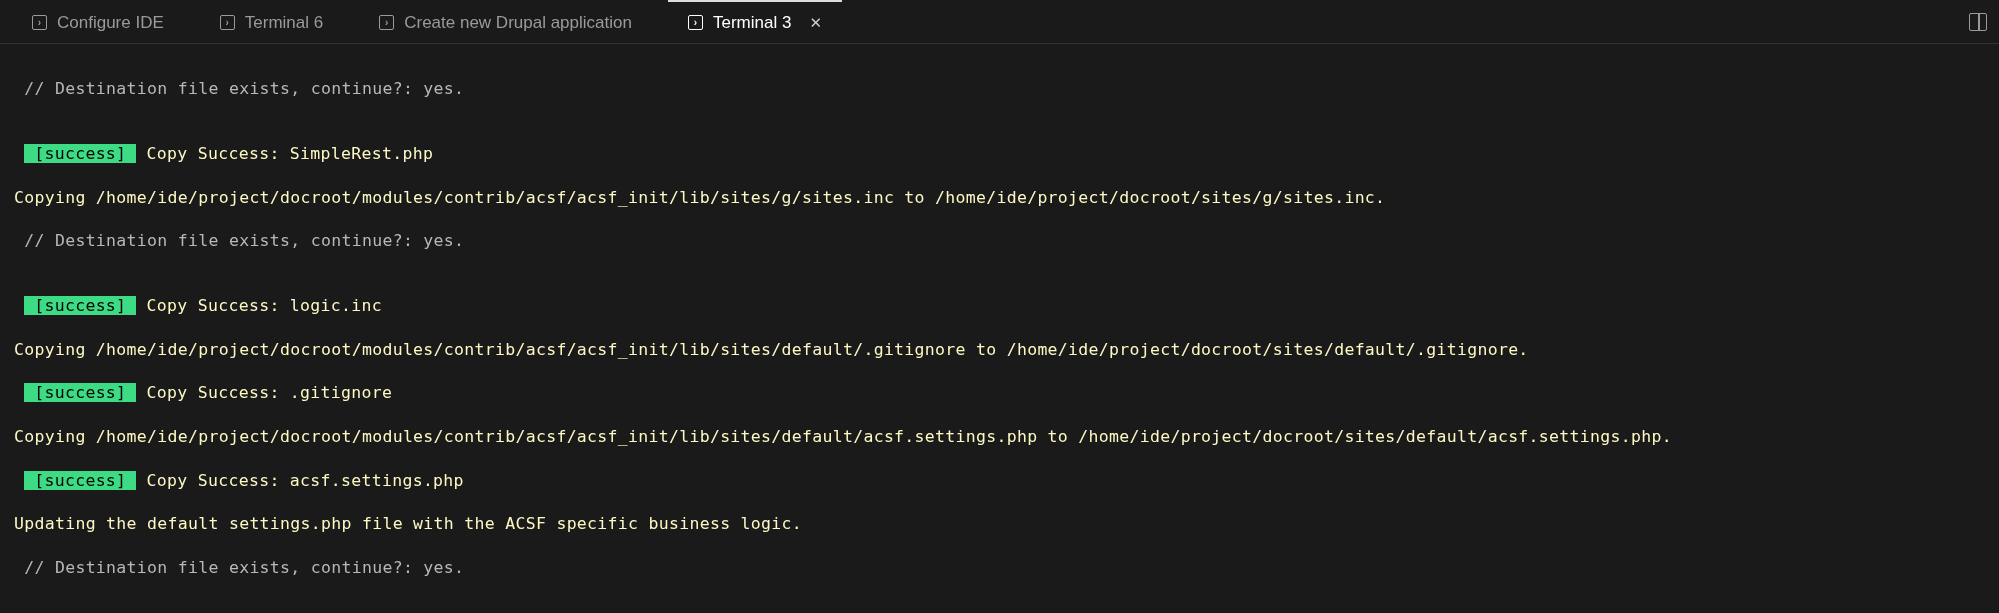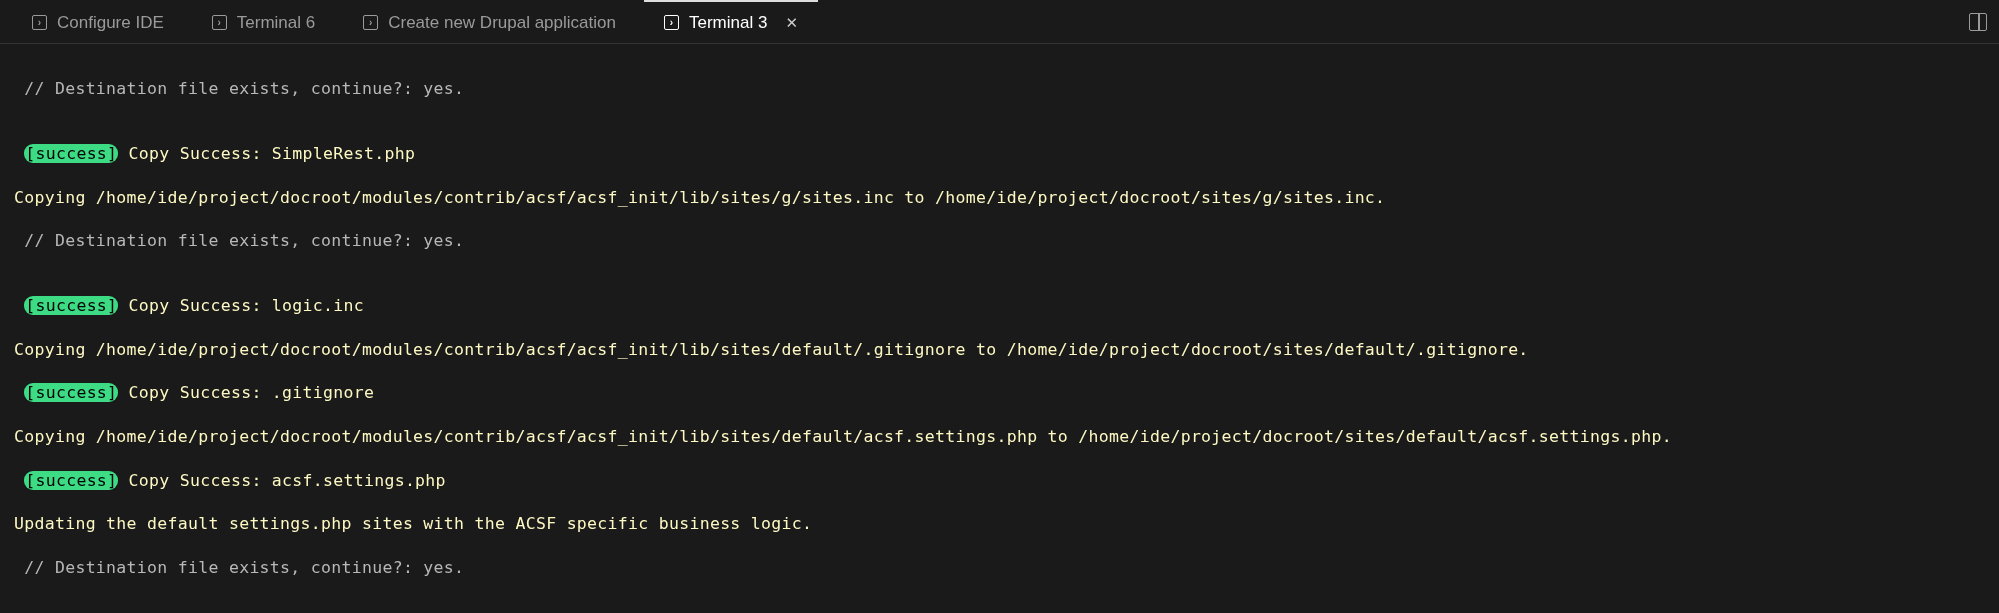--- a/index.html
+++ b/index.html
@@ -12,21 +12,21 @@
       height: 613px;
       overflow: hidden;
     }
     .tab-bar {
       display: flex;
       align-items: center;
       height: 44px;
       background: #1a1a1a;
       border-bottom: 1px solid #333;
       padding: 0 12px;
-      gap: 8px;
+      gap: 16px;
     }
     .tab {
       display: flex;
       align-items: center;
       padding: 0 20px;
       height: 100%;
       gap: 10px;
       cursor: pointer;
       color: #9a9a9a;
       font-family: -apple-system, BlinkMacSystemFont, 'Segoe UI', sans-serif;
@@ -82,21 +82,21 @@
       background: #9a9a9a;
     }
     .terminal {
       padding: 12px 14px;
       line-height: 1.32;
       white-space: pre-wrap;
       word-break: break-all;
       letter-spacing: 0.3px;
     }
     .line { display: block; }
-    .badge { color: #000; padding: 0 1px; font-weight: normal; border-radius: 9px; }
+    .badge { color: #000; padding: 0 10px; font-weight: normal; }
     .badge-success { background: #3ddc84; }
     .white { color: #fef9c3; }
     .comment { color: #b8b8b8; }
   </style>
 </head>
 <body>
 
 <div class="tab-bar">
   <div class="tab">
     <span class="tab-icon"></span>
@@ -124,21 +124,21 @@
 <span class="line"></span>
 <span class="line"> <span class="badge badge-success">[success]</span><span class="white"> Copy Success: SimpleRest.php</span></span>
 <span class="line white">Copying /home/ide/project/docroot/modules/contrib/acsf/acsf_init/lib/sites/g/sites.inc to /home/ide/project/docroot/sites/g/sites.inc.</span>
 <span class="line comment"> // Destination file exists, continue?: yes.</span>
 <span class="line"></span>
 <span class="line"> <span class="badge badge-success">[success]</span><span class="white"> Copy Success: logic.inc</span></span>
 <span class="line white">Copying /home/ide/project/docroot/modules/contrib/acsf/acsf_init/lib/sites/default/.gitignore to /home/ide/project/docroot/sites/default/.gitignore.</span>
 <span class="line"> <span class="badge badge-success">[success]</span><span class="white"> Copy Success: .gitignore</span></span>
 <span class="line white">Copying /home/ide/project/docroot/modules/contrib/acsf/acsf_init/lib/sites/default/acsf.settings.php to /home/ide/project/docroot/sites/default/acsf.settings.php.</span>
 <span class="line"> <span class="badge badge-success">[success]</span><span class="white"> Copy Success: acsf.settings.php</span></span>
-<span class="line white">Updating the default settings.php sites with the ACSF specific business logic.</span>
+<span class="line white">Updating the default settings.php file with the ACSF specific business logic.</span>
 <span class="line comment"> // Destination file exists, continue?: yes.</span>
 <span class="line"></span>
 
 
 
 
 
 
 </div>
 

